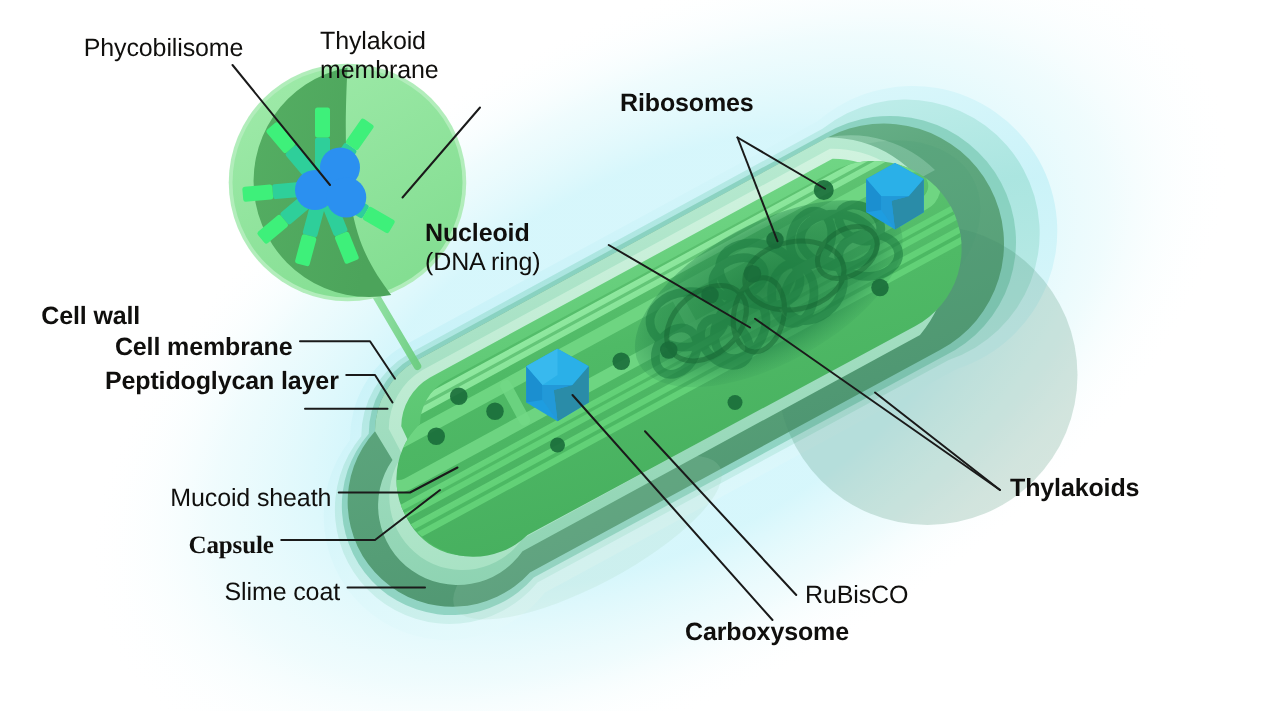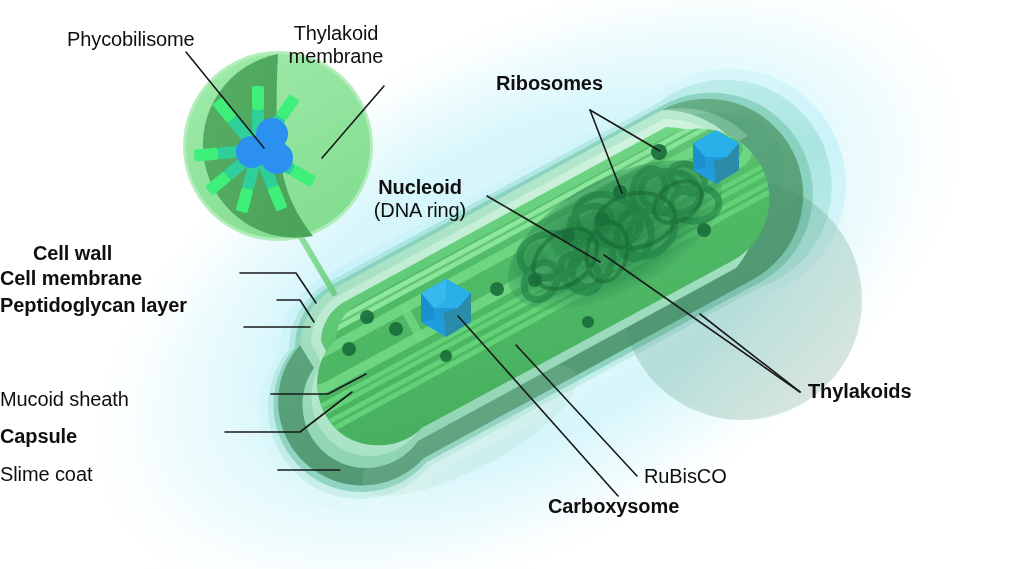--- a/index.html
+++ b/index.html
@@ -16,22 +16,22 @@
   .lbl{
     position:absolute;
     color:#100f0d;
     font-family:"Liberation Sans", sans-serif;
     font-size:20px;
     line-height:23px;
     white-space:nowrap;
     letter-spacing:-0.1px;
   }
   .lbl.bold{font-weight:bold;}
-  .lbl.right{}
-  .lbl.center{text-align:center;}
+  .lbl.right{text-align:right;}
+  .lbl.center{text-align:left;}
   .sub{display:block;font-weight:normal;}
 </style>
 </head>
 <body>
 
 <div id="stage">
 
   <svg class="layer" viewBox="0 0 1024 569">
     <defs>
 
@@ -411,21 +411,21 @@
 
   <div class="lbl bold" style="left:33px;top:242px;">Cell wall</div>
 
   <div class="lbl bold right" style="left:0px;top:267px;width:234px;">Cell membrane</div>
 
   <div class="lbl bold right" style="left:0px;top:294px;width:271px;">Peptidoglycan layer</div>
 
 
   <div class="lbl right" style="left:0px;top:388px;width:265px;">Mucoid sheath</div>
 
-  <div class="lbl bold right" style="left:0px;top:425px;width:219px;">Capsule</div>
+  <div class="lbl bold right" style="left:0px;top:425px;width:219px;font-family:Liberation Serif, serif;">Capsule</div>
 
   <div class="lbl bold" style="left:808px;top:380px;">Thylakoids</div>
 
   <div class="lbl right" style="left:0px;top:463px;width:272px;">Slime coat</div>
 
   <div class="lbl" style="left:644px;top:465px;">RuBisCO</div>
 
   <div class="lbl bold" style="left:548px;top:495px;">Carboxysome</div>
 
 </div>

